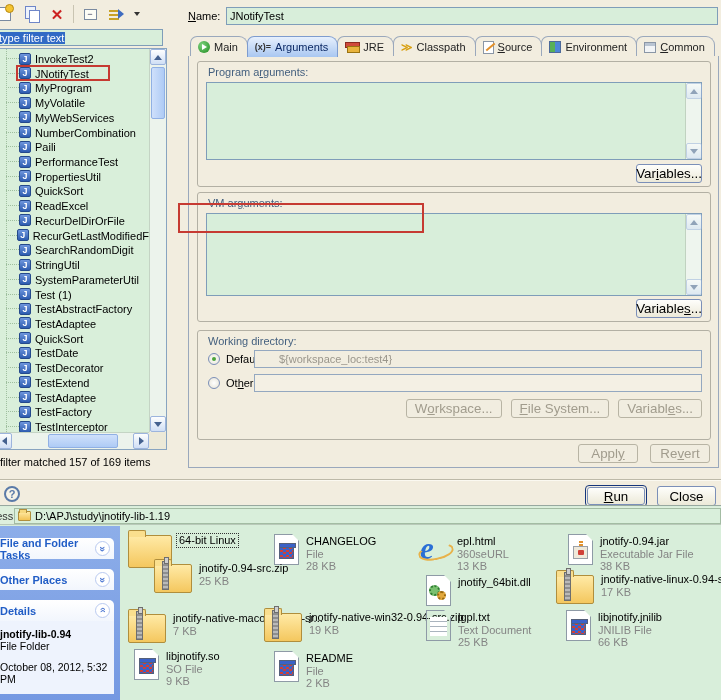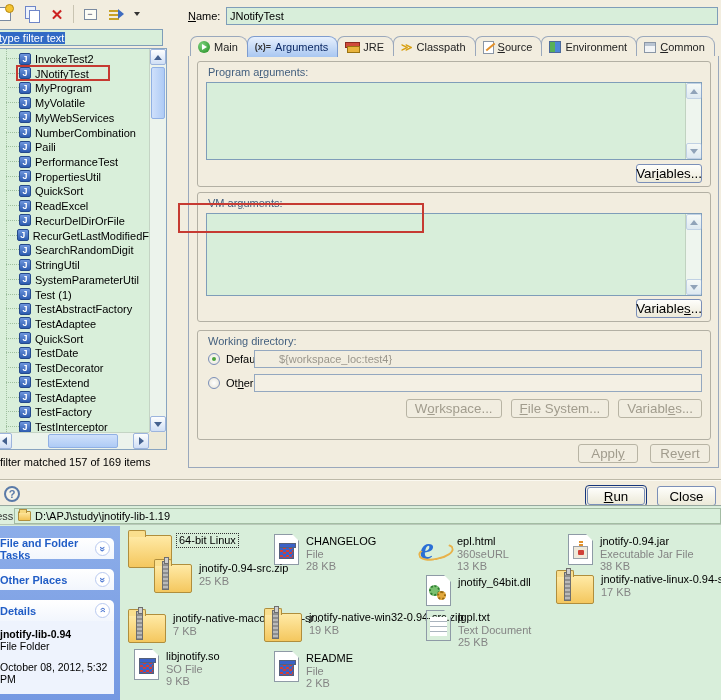--- a/index.html
+++ b/index.html
@@ -573,20 +573,30 @@
         </div>
       </div>
       <div class="file-item" style="left: 300px; top: 84px;">
         <div class="page txt"></div>
         <div class="ftext">
           <div class="fname">lgpl.txt</div>
           <div class="muted">Text Document</div>
           <div class="muted">25 KB</div>
         </div>
       </div>
+      <div class="file-item" style="left: 440px; top: 84px;">
+        <div class="page">
+          <span class="win"></span>
+        </div>
+        <div class="ftext">
+          <div class="fname">libjnotify.jnilib</div>
+          <div class="muted">JNILIB File</div>
+          <div class="muted">66 KB</div>
+        </div>
+      </div>
       <div class="file-item" style="left: 8px; top: 123px;">
         <div class="page">
           <span class="win"></span>
         </div>
         <div class="ftext">
           <div class="fname">libjnotify.so</div>
           <div class="muted">SO File</div>
           <div class="muted">9 KB</div>
         </div>
       </div>

